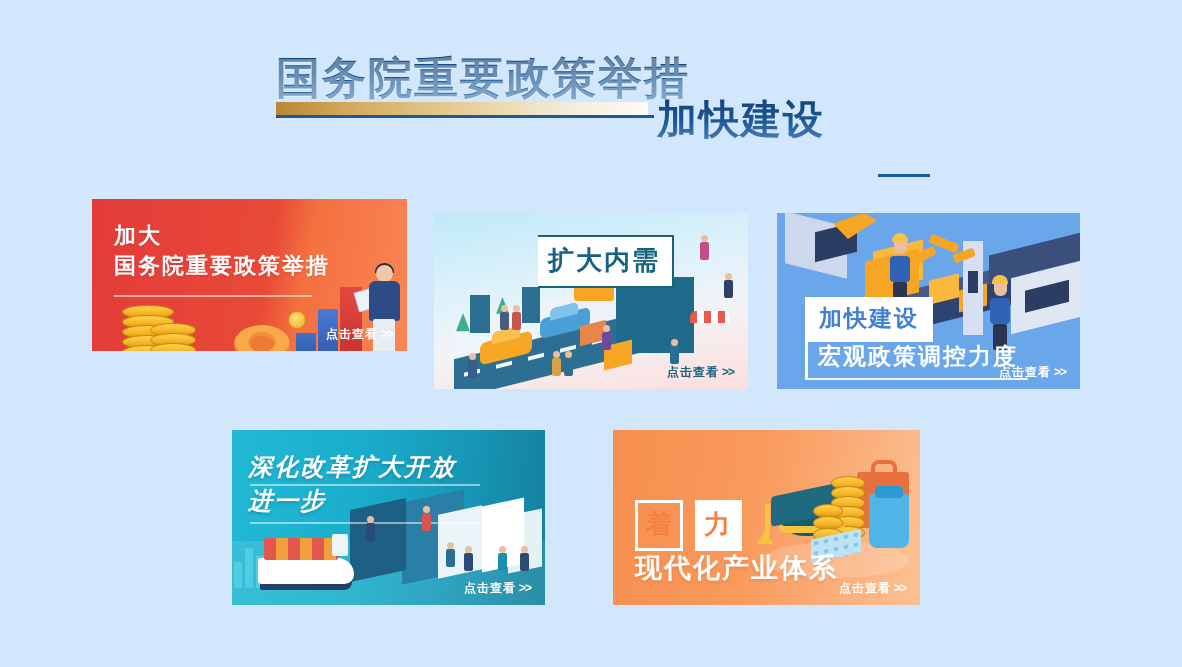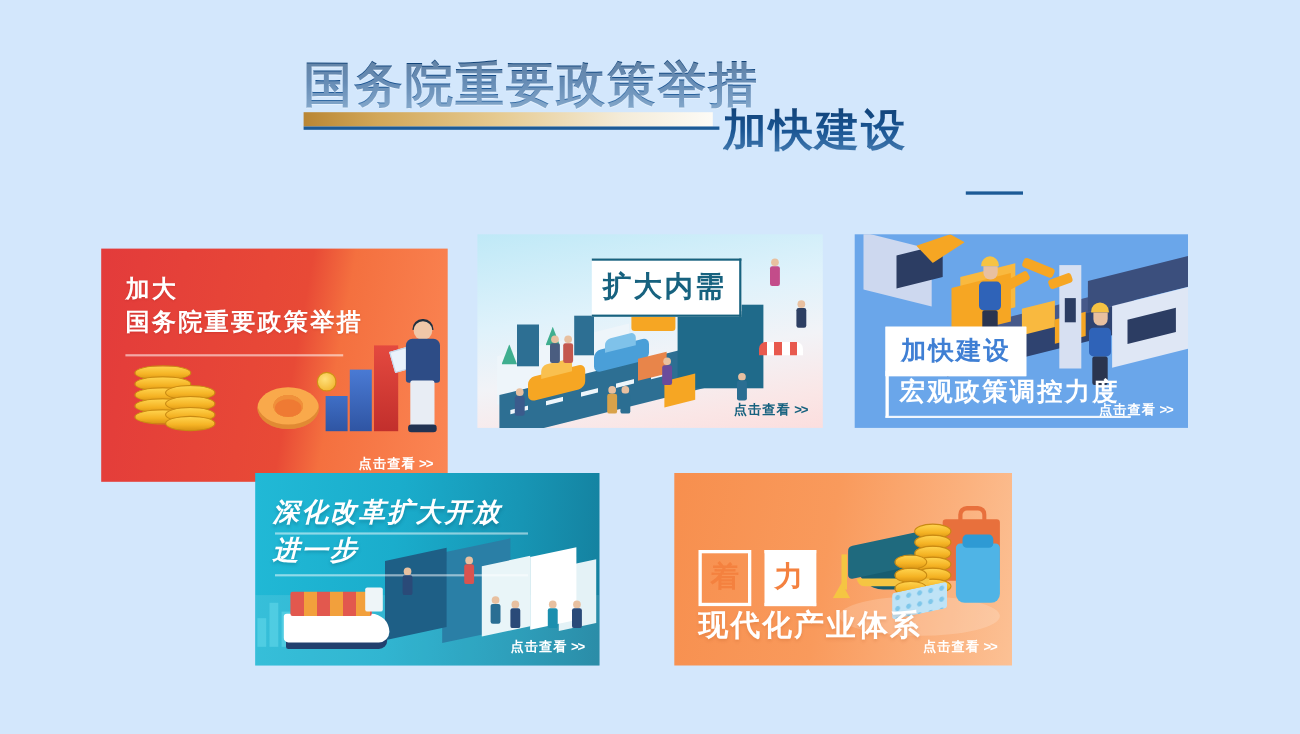--- a/index.html
+++ b/index.html
@@ -53,21 +53,21 @@
     position: absolute; right: 14px; bottom: 8px;
     font-size: 12px; font-weight: bold; letter-spacing: 1px;
     white-space: nowrap; z-index: 8;
   }
   .cta .arrows { font-weight: bold; letter-spacing: -1px; margin-left: 3px; }
 
   .card-title { position: absolute; z-index: 7; white-space: nowrap; }
   .t-line { display: block; white-space: nowrap; }
 
   
-  #card1 { left: 92px; top: 226px; width: 315px; height: 212px;
+  #card1 { left: 92px; top: 199px; width: 315px; height: 152px;
            background: linear-gradient(100deg, #e33b3b 0%, #e84a36 55%, #f4703f 66%, #fb8654 100%); }
   #card1 .card-title { left: 22px; top: 22px; color: #fff; font-size: 22px; font-weight: bold;
                        line-height: 30px; letter-spacing: 2px; text-shadow: 0 1px 2px rgba(120,0,0,.18); }
   #card1 .underline { position: absolute; left: 22px; top: 96px; width: 198px; height: 2px;
                       background: rgba(255,255,255,.55); z-index: 7; }
   #card1 .cta { color: #ffffff; }
   #card1 .coinstackA { position: absolute; left: 30px; top: 106px; width: 52px; height: 58px; z-index: 4; }
   #card1 .coinstackB { position: absolute; left: 58px; top: 124px; width: 46px; height: 42px; z-index: 5; }
   .coin-el { position: absolute; width: 100%; height: 14px; border-radius: 50%;
              background: linear-gradient(180deg,#ffd34d 0%, #f5b324 60%, #d99414 100%);

